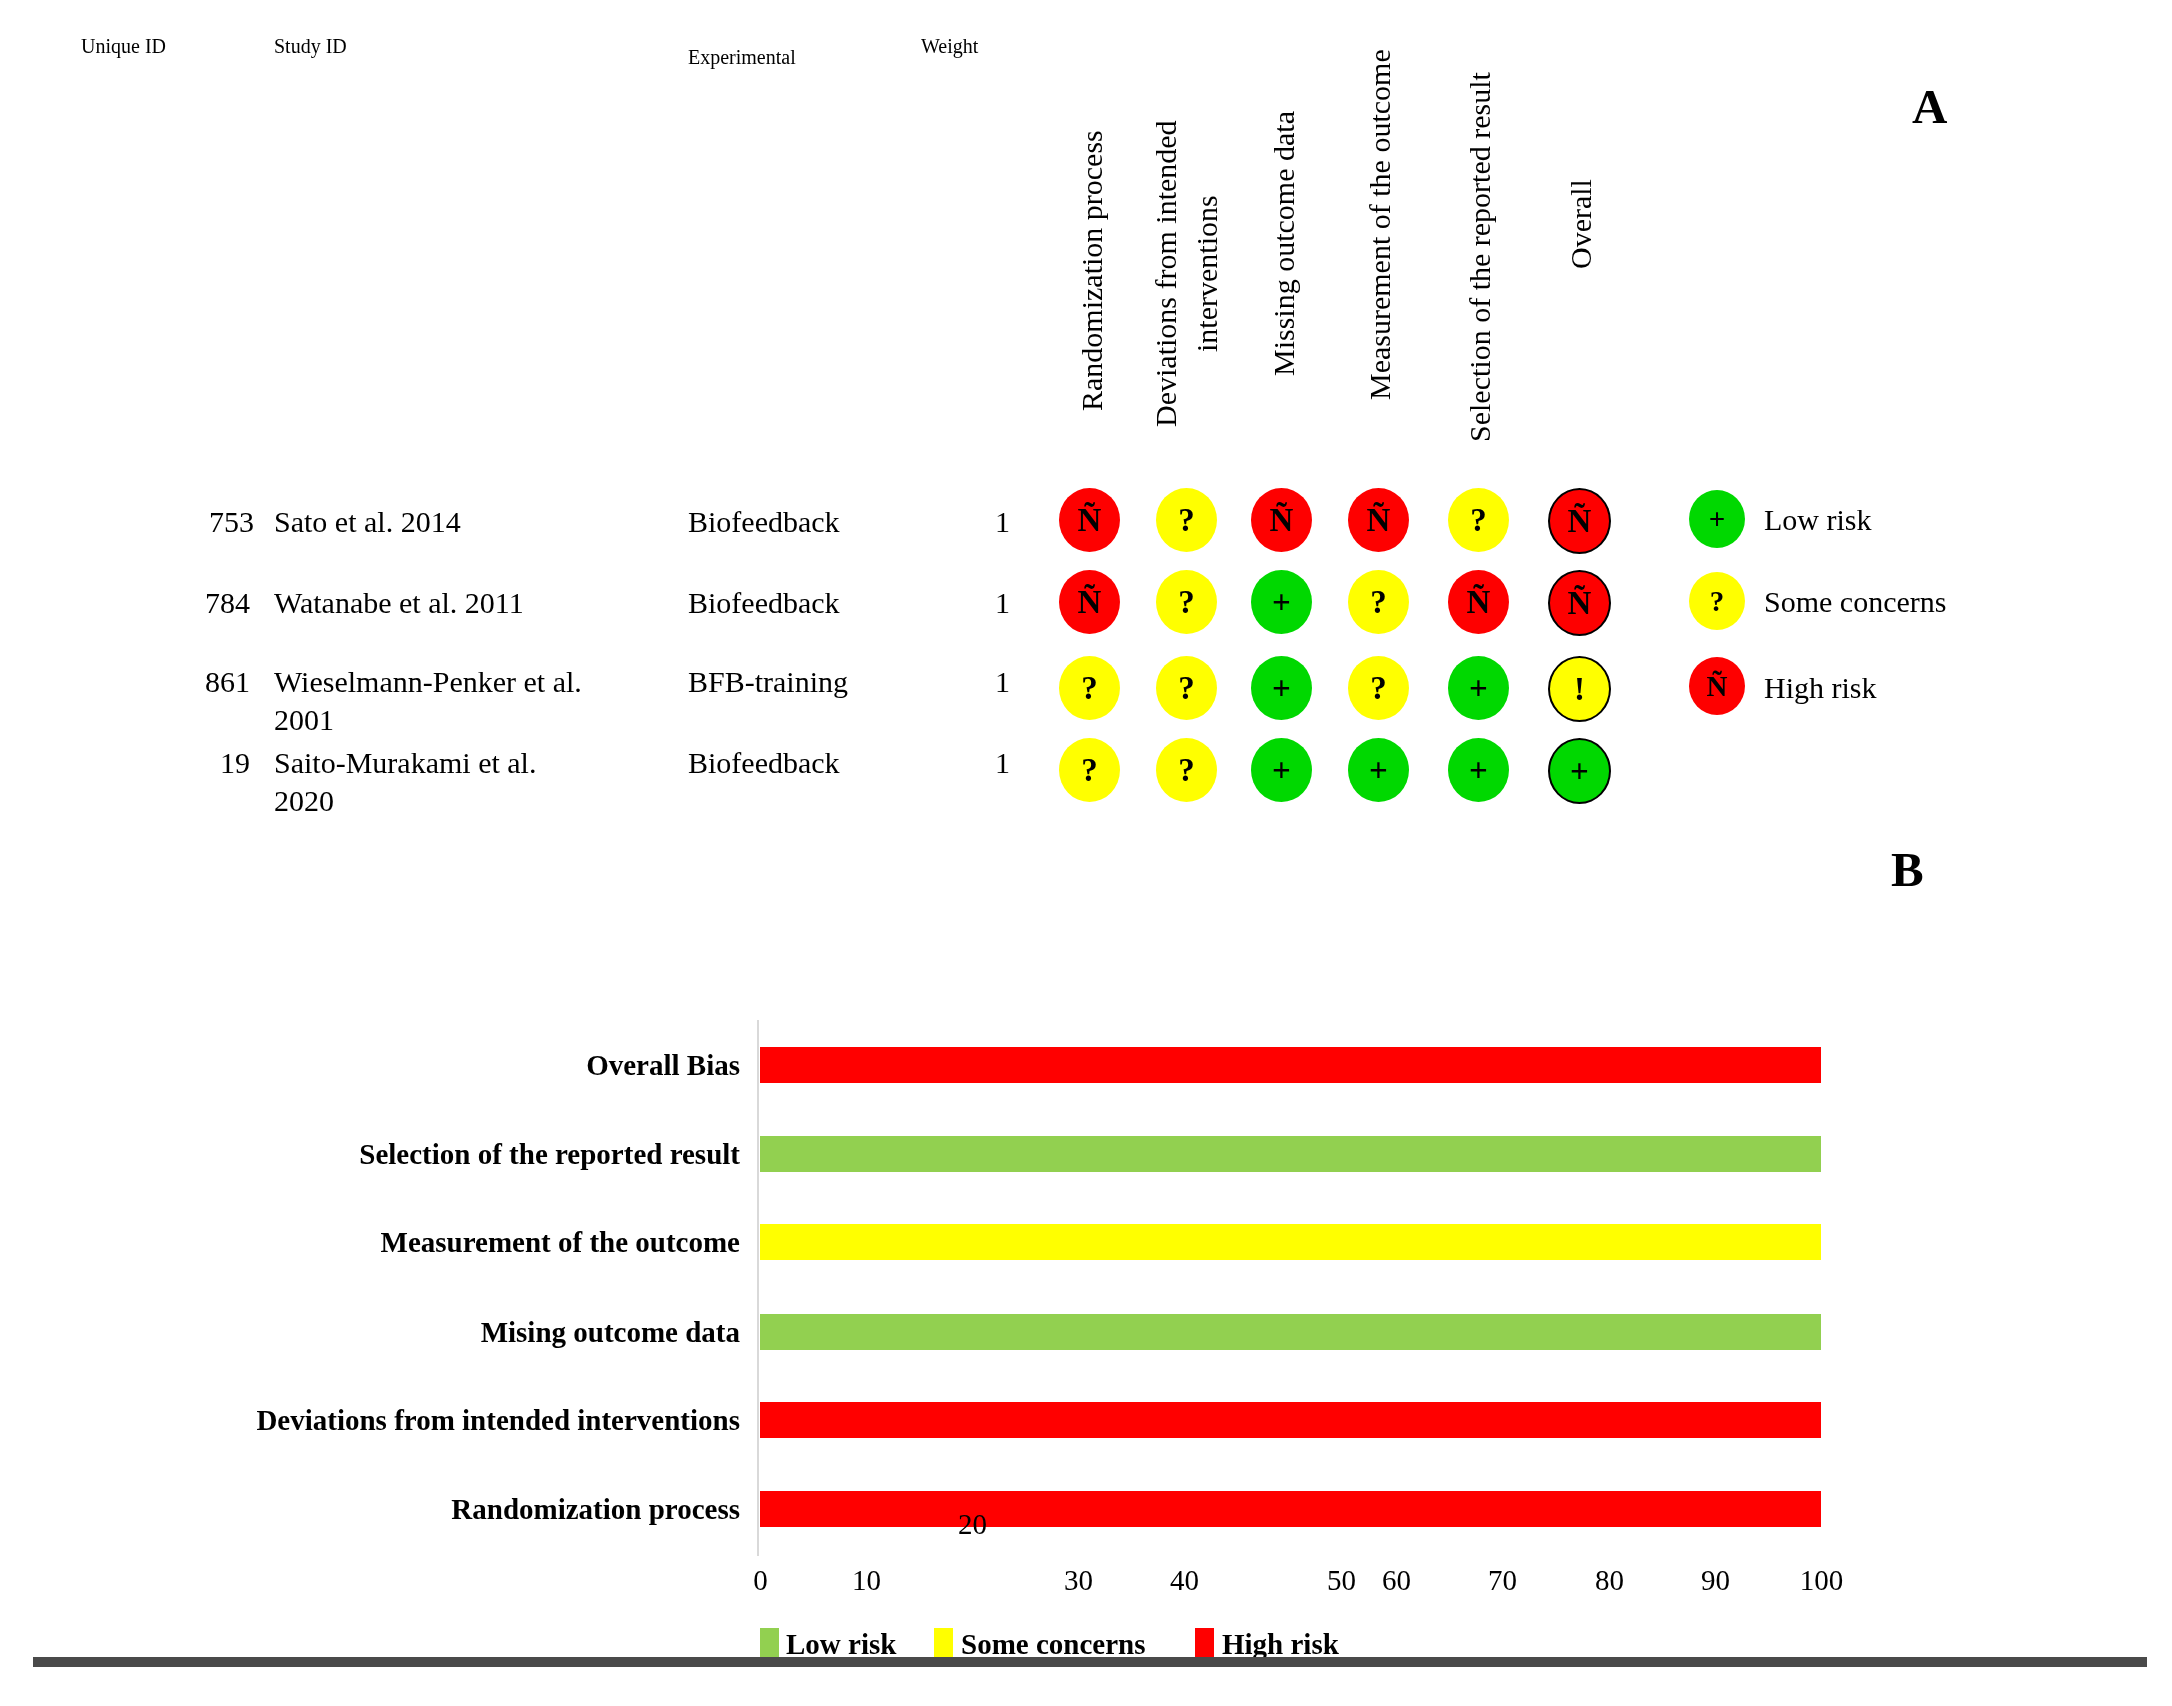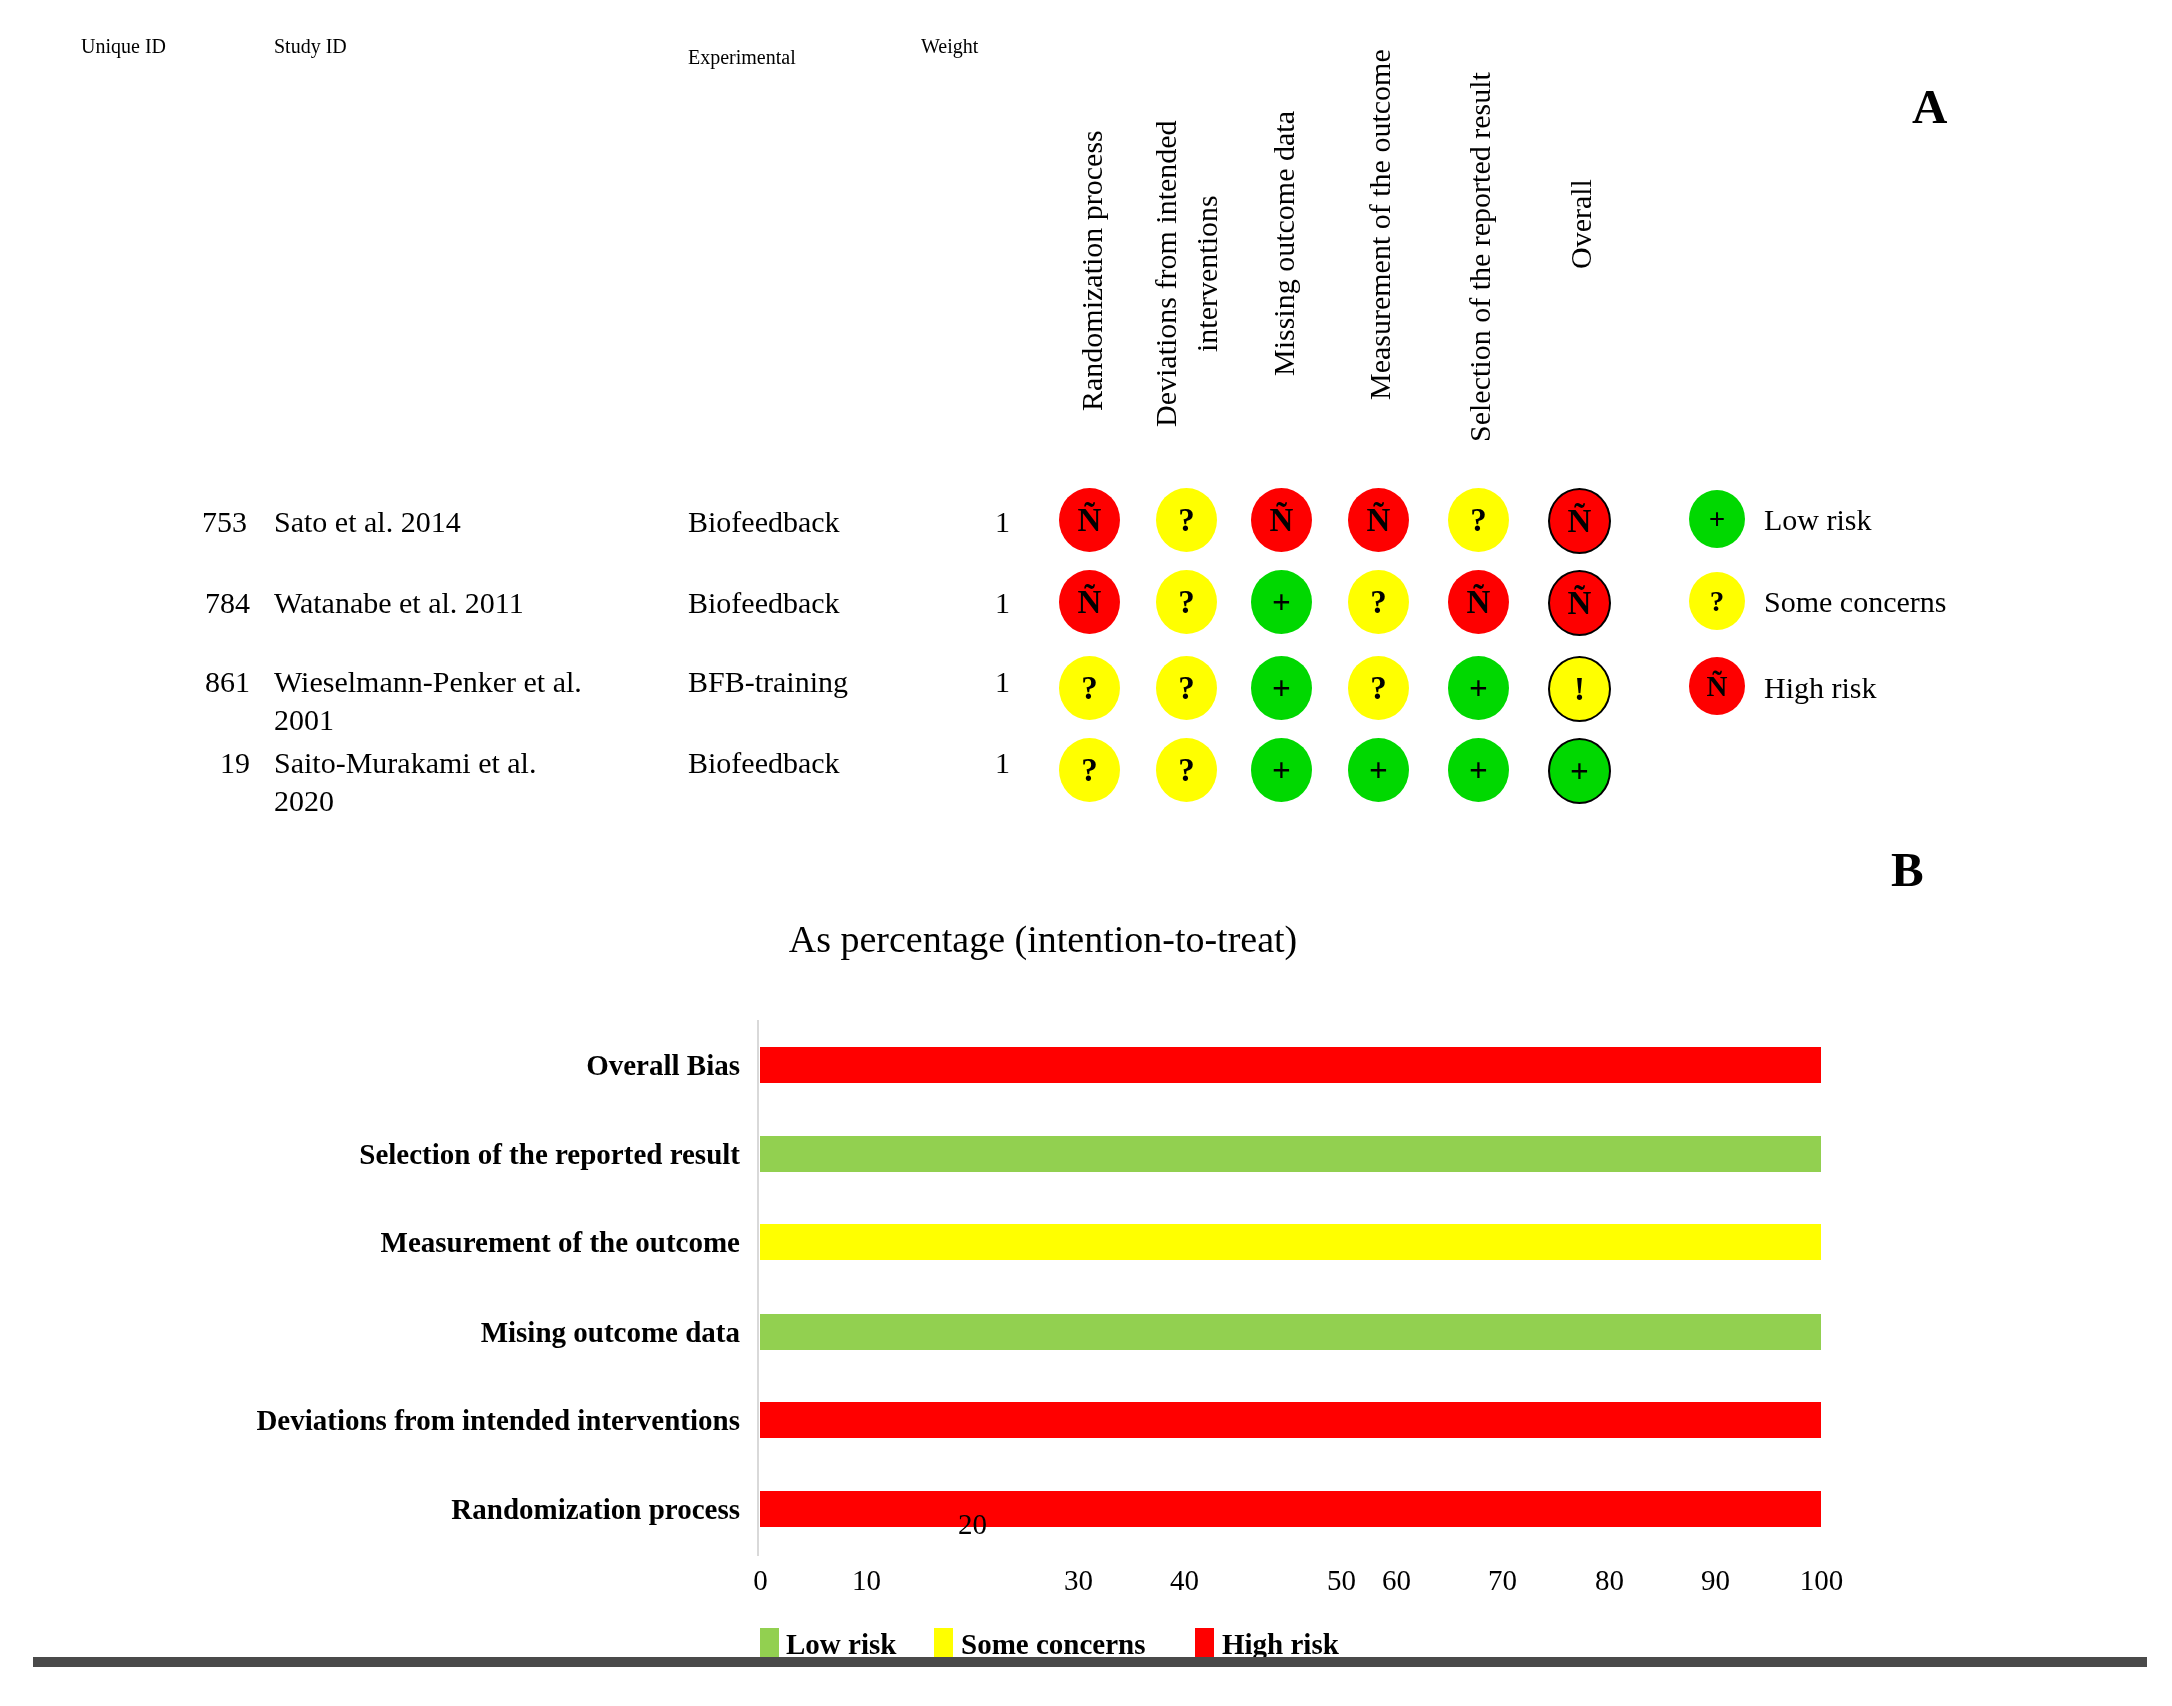--- a/index.html
+++ b/index.html
@@ -45,21 +45,21 @@
   <div class="rot wrap" style="left:1145px;top:64px;height:420px;width:81px;">Deviations from intended interventions</div>
   <div class="rot" style="left:1263px;top:83px;height:322px;width:38px;">Missing outcome data</div>
   <div class="rot" style="left:1359px;top:40px;height:369px;width:38px;">Measurement of the outcome</div>
   <div class="rot" style="left:1459px;top:36px;height:442px;width:38px;">Selection of the reported result</div>
   <div class="rot" style="left:1560px;top:170px;height:109px;width:38px;">Overall</div>
 
   <div class="seclabel" style="left:1912px;top:78px;">A</div>
   <div class="seclabel" style="left:1891px;top:841px;">B</div>
 
   <div id="panelA-rows">
-      <div class="abs cell right" style="left: 149px; top: 503px; width: 98px; text-align: right;">753</div>
+      <div class="abs cell right" style="left: 156px; top: 503px; width: 98px; text-align: right;">753</div>
       <div class="abs cell" style="left: 274px; top: 503px; width: 326px; font-family: Liberation Serif, serif;">Sato et al. 2014</div>
       <div class="abs cell" style="left: 688px; top: 503px; width: 275px;">Biofeedback</div>
       <div class="abs cell right" style="left: 956px; top: 503px; width: 54px;">1</div>
       <div class="circle" style="left: 1059px; top: 488px; background: rgb(254, 0, 0);">Ñ</div>
       <div class="circle" style="left: 1156px; top: 488px; background: rgb(255, 255, 0);">?</div>
       <div class="circle" style="left: 1251px; top: 488px; background: rgb(254, 0, 0);">Ñ</div>
       <div class="circle" style="left: 1348px; top: 488px; background: rgb(254, 0, 0);">Ñ</div>
       <div class="circle" style="left: 1448px; top: 488px; background: rgb(255, 255, 0);">?</div>
       <div class="circle outlined" style="left: 1548px; top: 488px; background: rgb(254, 0, 0);">Ñ</div>
       <div class="abs cell right" style="left: 152px; top: 584px; width: 98px;">784</div>
@@ -96,21 +96,20 @@
 
   <div id="panelA-legend">
       <div class="lgA-circle" style="left: 1689px; top: 490px; background: rgb(0, 216, 0);">+</div>
       <div class="lgA-label" style="left: 1764px; top: 503px;">Low risk</div>
       <div class="lgA-circle" style="left: 1689px; top: 572px; background: rgb(255, 255, 0);">?</div>
       <div class="lgA-label" style="left: 1764px; top: 585px;">Some concerns</div>
       <div class="lgA-circle" style="left: 1689px; top: 657px; background: rgb(254, 0, 0);">Ñ</div>
       <div class="lgA-label" style="left: 1764px; top: 671px;">High risk</div>
     </div>
 
-  <div class="title" style="left:565px;top:917px;width:956px;">As percentage (intention-to-treat)</div>
   <div class="axisline" style="left: 757px; top: 1020px; height: 536px; background: rgb(217, 217, 217);"></div>
   <div id="panelB-bars">
       <div class="catlabel" style="left: 109px; top: 1047px; width: 631px;">Overall Bias</div>
       <div class="bar" style="left: 760px; top: 1047px; width: 1061px; background: rgb(255, 0, 0);"></div>
       <div class="catlabel" style="left: 109px; top: 1136px; width: 631px;">Selection of the reported result</div>
       <div class="bar" style="left: 760px; top: 1136px; width: 1061px; background: rgb(146, 208, 80);"></div>
       <div class="catlabel" style="left: 109px; top: 1224px; width: 631px;">Measurement of the outcome</div>
       <div class="bar" style="left: 760px; top: 1224px; width: 1061px; background: rgb(255, 255, 0);"></div>
       <div class="catlabel" style="left: 109px; top: 1314px; width: 631px;">Mising outcome data</div>
       <div class="bar" style="left: 760px; top: 1314px; width: 1061px; background: rgb(146, 208, 80);"></div>

